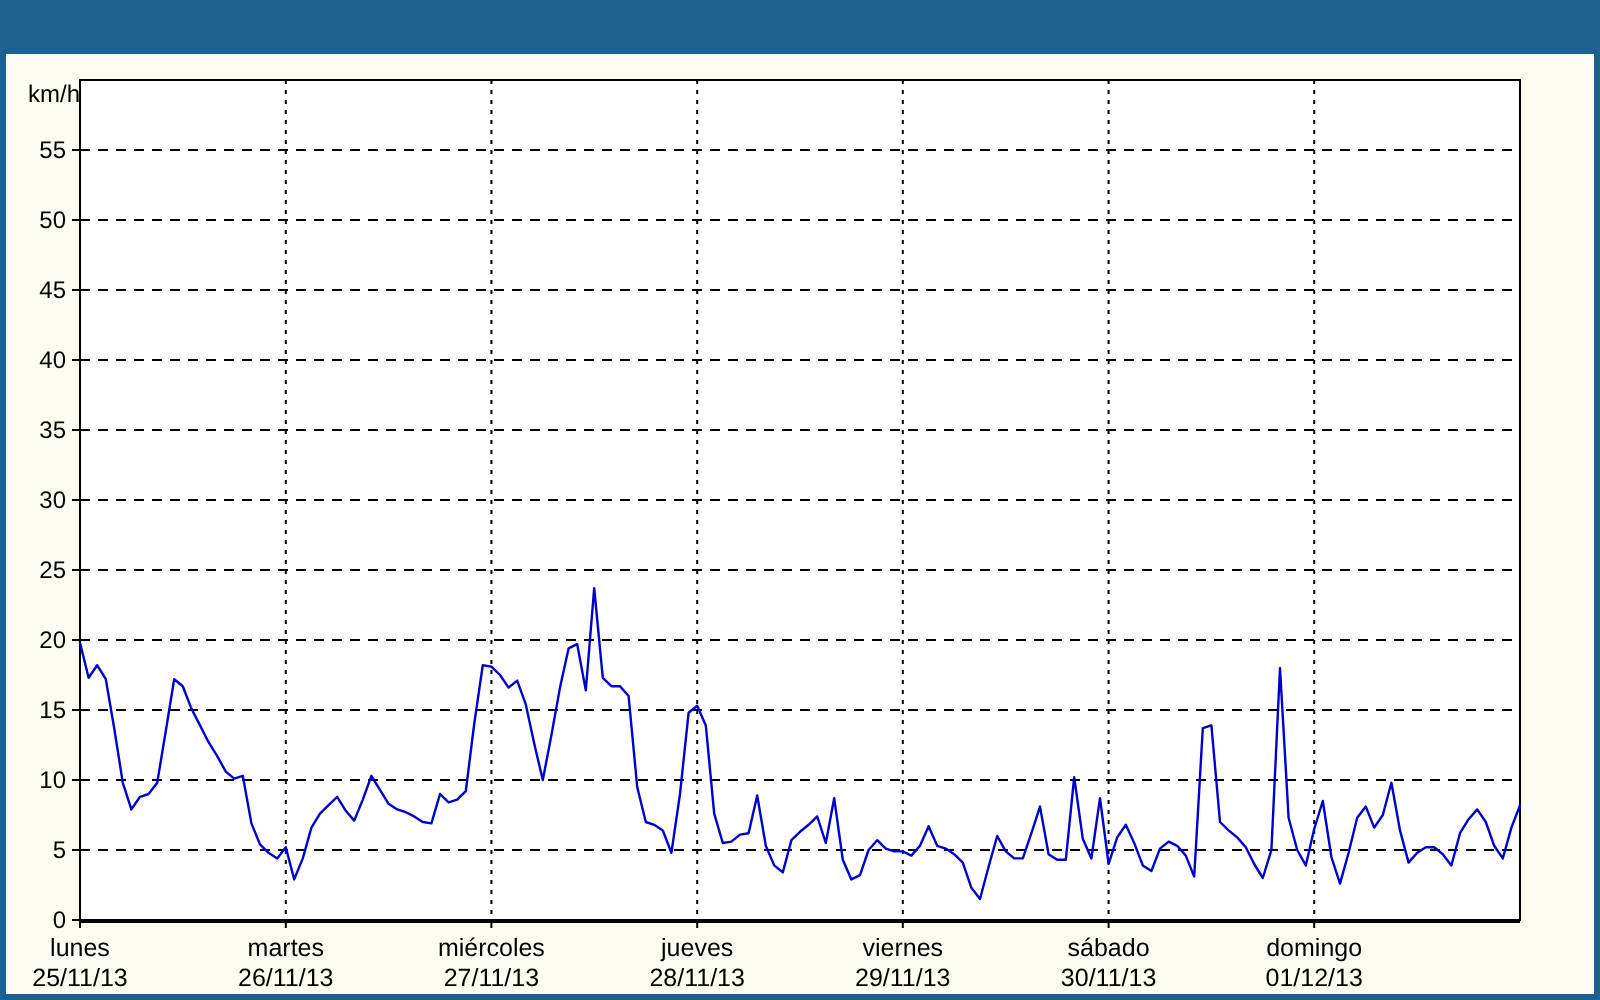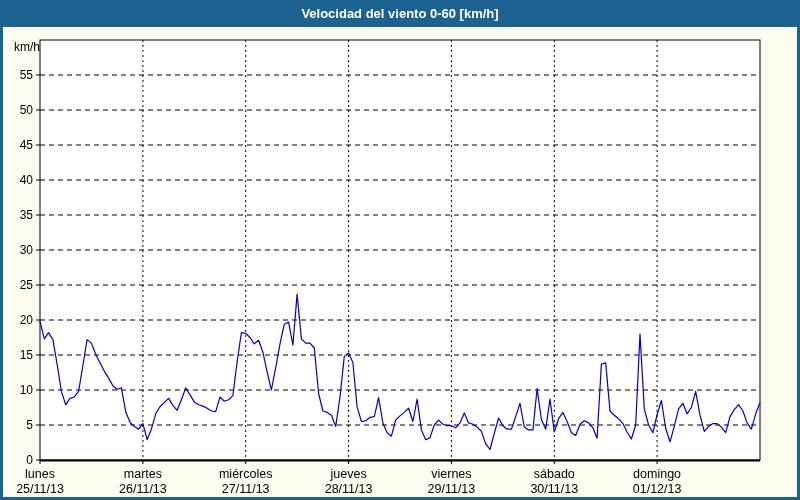--- a/index.html
+++ b/index.html
@@ -9,23 +9,20 @@
     text-align:center;color:#ffffff;font-size:13px;font-weight:bold;
     font-family:"Liberation Sans",sans-serif;}
   .panel{position:absolute;left:3px;top:27px;right:3px;bottom:3px;background:#fcfdf0;}
   svg{position:absolute;left:0;top:0;}
   svg text{font-family:"Liberation Sans",sans-serif;fill:#000000;}
 </style>
 </head>
 <body>
 
 <div class="frame">
-  <div class="titlebar">
-    <span>Velocidad del viento 0-60 [km/h]</span>
-  </div>
   <div class="panel">
     <svg id="chart" width="794" height="470" viewBox="3 27 794 470">
         <rect x="40" y="40" width="720" height="420" fill="#ffffff"></rect>
         <g>
           <line x1="36" y1="460.0" x2="40" y2="460.0" stroke="#000000" stroke-width="1"></line>
           <line x1="40" y1="425.0" x2="760" y2="425.0" stroke="#000000" stroke-width="1" stroke-dasharray="5 4"></line>
           <line x1="36" y1="425.0" x2="40" y2="425.0" stroke="#000000" stroke-width="1"></line>
           <line x1="40" y1="390.0" x2="760" y2="390.0" stroke="#000000" stroke-width="1" stroke-dasharray="5 4"></line>
           <line x1="36" y1="390.0" x2="40" y2="390.0" stroke="#000000" stroke-width="1"></line>
           <line x1="40" y1="355.0" x2="760" y2="355.0" stroke="#000000" stroke-width="1" stroke-dasharray="5 4"></line>

